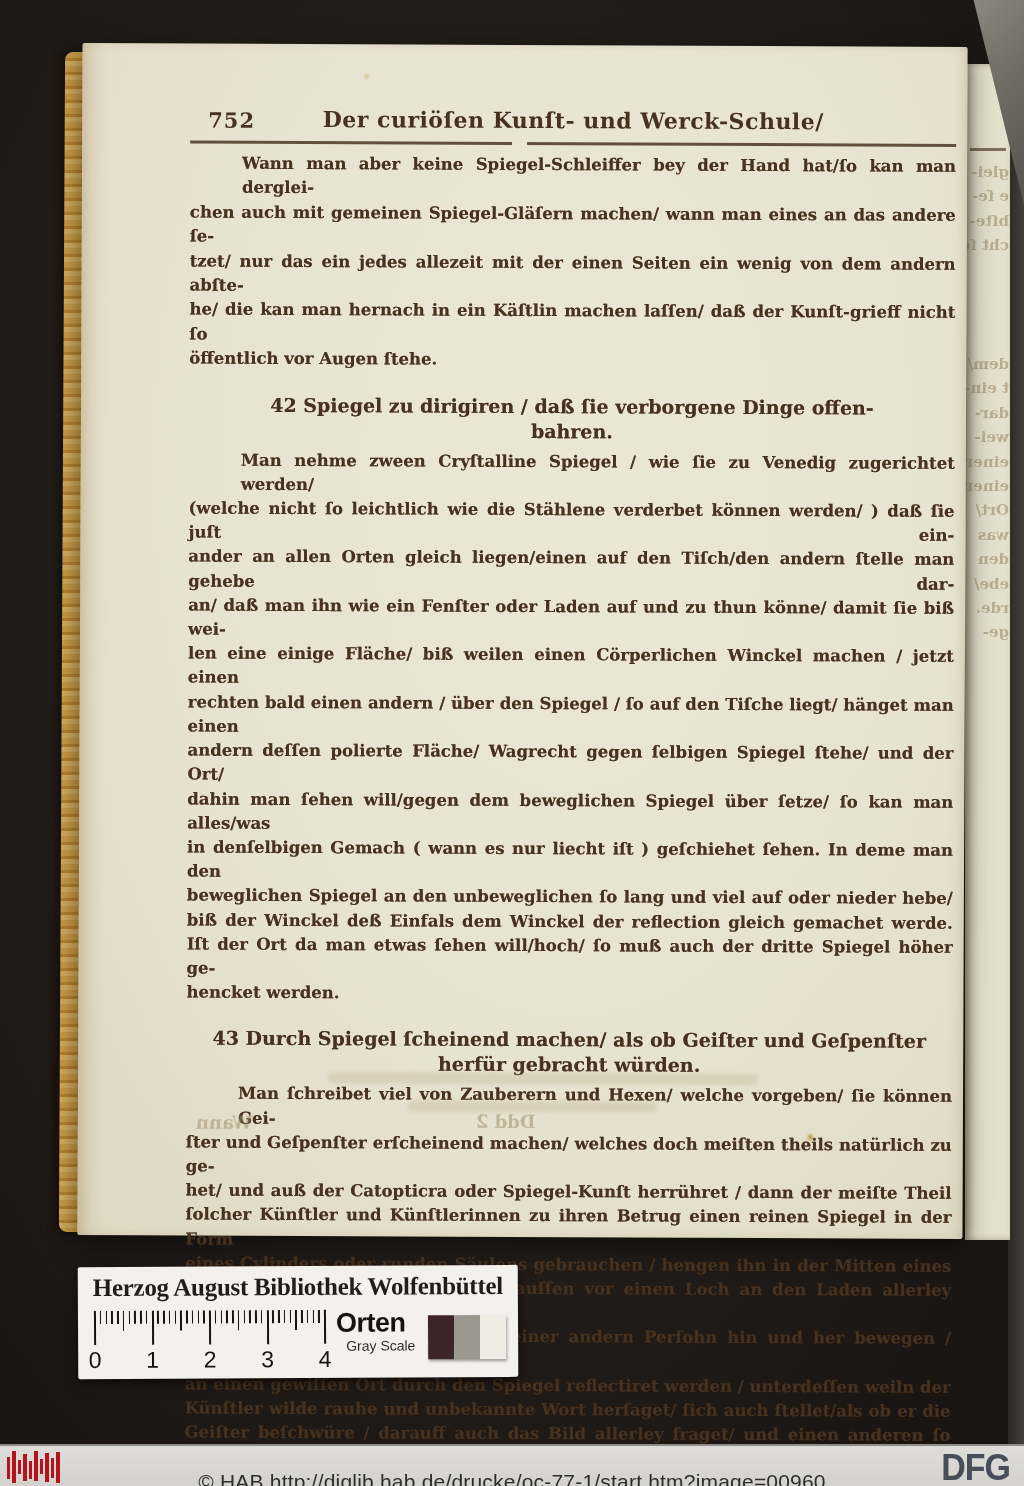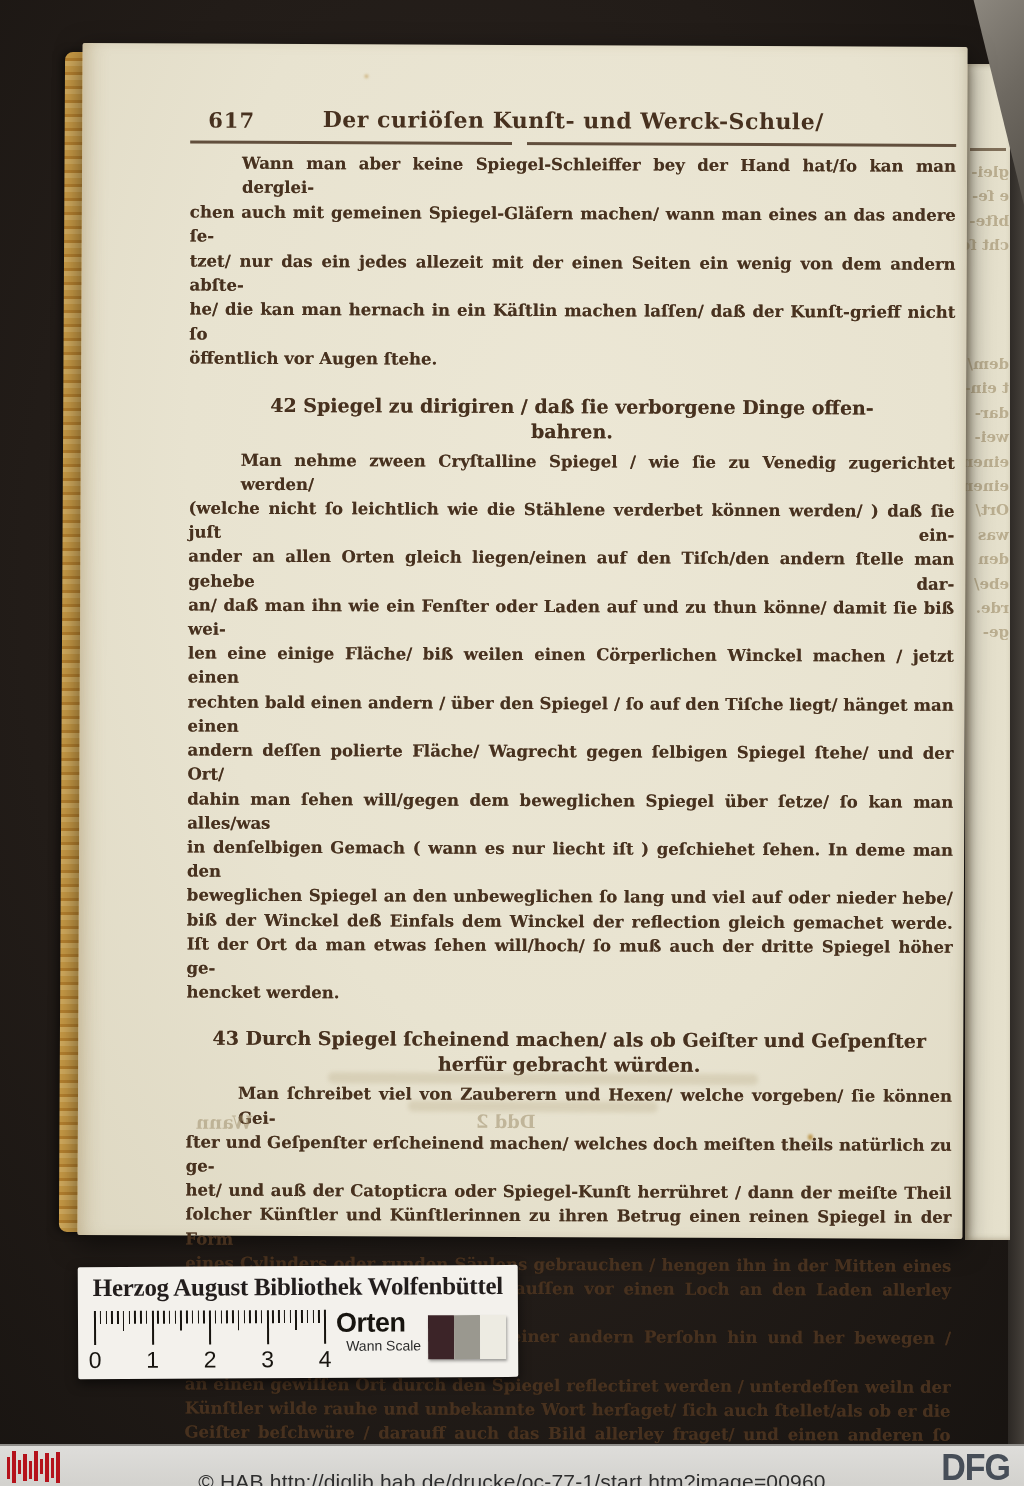--- a/index.html
+++ b/index.html
@@ -120,21 +120,21 @@
       <div class="gline">ge-</div>
     </div>
 </div>
 
 <div class="film-corner"></div>
 <div class="fore-edge"></div>
 
 <div class="page">
   <div class="content">
     <div class="header-row">
-      <span class="page-number">617</span>
+      <span class="page-number">752</span>
       <div class="running-header">Der curiöſen Kunſt- und Werck-Schule/</div>
     </div>
     <div class="header-rule"></div>
 
     <div class="tblock p1">
         <div class="tline indent">Wann man aber keine Spiegel-Schleiffer bey der Hand hat/ſo kan man derglei-</div>
         <div class="tline">chen auch mit gemeinen Spiegel-Gläſern machen/ wann man eines an das andere ſe-</div>
         <div class="tline">tzet/ nur das ein jedes allezeit mit der einen Seiten ein wenig von dem andern abſte-</div>
         <div class="tline">he/ die kan man hernach in ein Käſtlin machen laſſen/ daß der Kunſt-grieff nicht ſo</div>
         <div class="tline short">öffentlich vor Augen ſtehe.</div>
@@ -236,21 +236,21 @@
       <div class="tick minor" style="left: 189.75px;"></div>
       <div class="tick minor" style="left: 195.5px;"></div>
       <div class="tick half" style="left: 201.25px;"></div>
       <div class="tick minor" style="left: 207px;"></div>
       <div class="tick minor" style="left: 212.75px;"></div>
       <div class="tick minor" style="left: 218.5px;"></div>
       <div class="tick minor" style="left: 224.25px;"></div>
       <div class="tick major" style="left: 230px;"></div>
     </div>
   <div class="kodak">Orten</div>
-  <div class="grayscale-label">Wann Scale</div>
+  <div class="grayscale-label">Gray Scale</div>
   <div class="patch">
       <span style="background: rgb(60, 36, 40);"></span>
       <span style="background: rgb(154, 152, 143);"></span>
       <span style="background: rgb(237, 235, 226);"></span>
     </div>
 </div>
 
 <div class="footer-bar">
   <span class="hab-mark">
     <svg width="56" height="36" viewBox="0 0 56 36">

